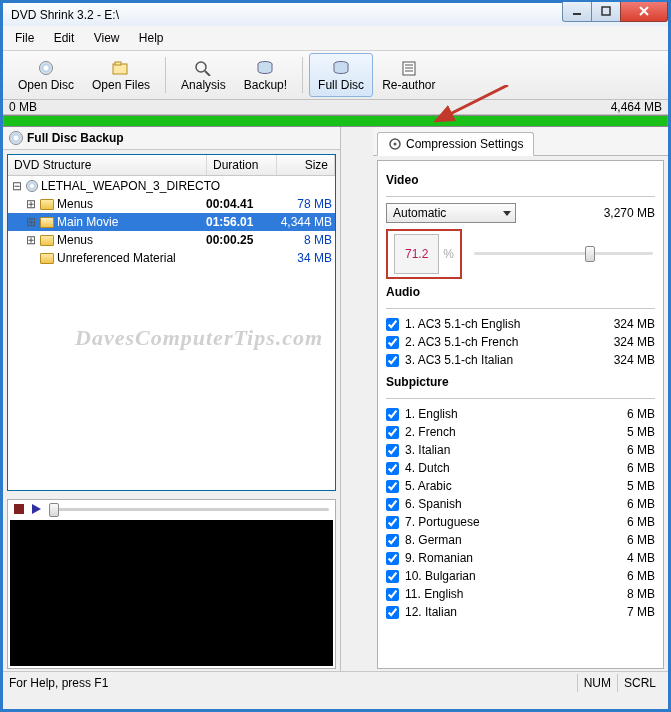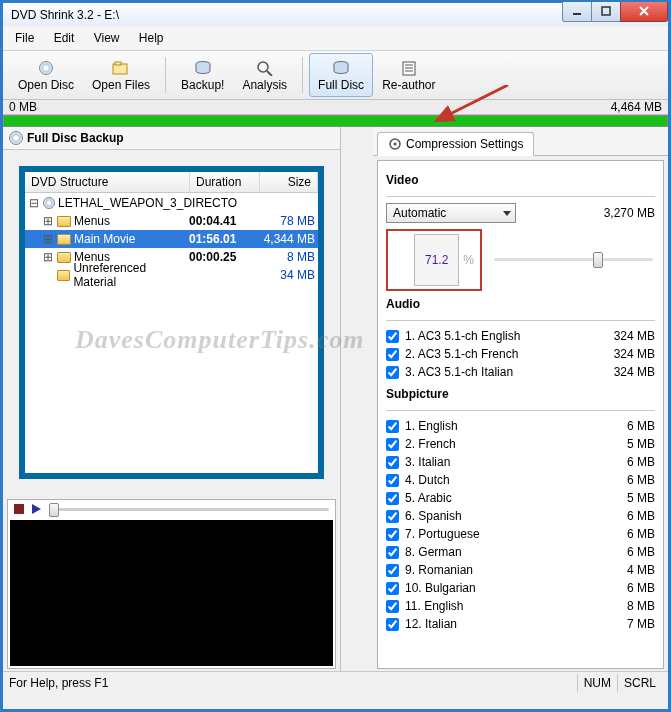--- a/index.html
+++ b/index.html
@@ -26,21 +26,21 @@
 .sizebar { display: flex; justify-content: space-between; padding: 0 6px; font-size: 11px; background: #ececec; border-bottom: 1px solid #c0c0c0; }
 .progress { height: 12px; background: #18c018; border: 1px solid #888; margin: 0; }
 
 .mainrow { display: flex; height: 546px; gap: 32px; }
 .left { width: 338px; border-right: 1px solid #c0c0c0; display: flex; flex-direction: column; }
 .right { flex: 1; display: flex; flex-direction: column; }
 
 .panel-title { background: #f5f5f5; padding: 4px 6px; font-weight: bold; border-bottom: 1px solid #c8c8c8; display: flex; align-items: center; gap: 4px; }
 .disc-icon { width: 14px; height: 14px; border-radius: 50%; background: radial-gradient(circle, #fff 20%, #b8d0e8 40%, #e0e8f0 70%); border: 1px solid #888; display: inline-block; }
 
-.tree-wrap { flex: 1; margin: 16px; border: 6px solid #0369a1; background: #fff; overflow: hidden; }
+.tree-wrap { flex: 1; margin: 4px; border: 1px solid #0369a1; background: #fff; overflow: hidden; }
 .col-header { display: flex; background: linear-gradient(#fdfdfd,#ececec); border-bottom: 1px solid #c8c8c8; }
 .col-header > div { padding: 3px 6px; border-right: 1px solid #d8d8d8; }
 .ch-name { flex: 1; } .ch-dur { width: 70px; text-align: left; } .ch-size { width: 58px; text-align: right; }
 
 .tree-body { padding: 1px 0; }
 .tree-row { display: flex; align-items: center; padding: 1px 3px; height: 18px; }
 .tree-row.sel { background: #2f7bdc; color: #fff; }
 .tw { display: inline-flex; width: 12px; justify-content: center; color: #555; }
 .tree-row .fname { flex: 1; display: flex; align-items: center; gap: 3px; }
 .tree-row .dur { width: 70px; font-weight: bold; } .tree-row .sz { width: 56px; text-align: right; color: #0040c0; }
@@ -59,31 +59,31 @@
 .tabbar { padding: 4px 4px 0 4px; border-bottom: 1px solid #b8b8b8; background: #f5f5f5; }
 .tab { display: inline-flex; align-items: center; gap: 4px; padding: 4px 10px; background: #fff; border: 1px solid #b8b8b8; border-bottom: 1px solid #fff; border-radius: 3px 3px 0 0; position: relative; top: 1px; }
 
 .settings { flex: 1; margin: 4px; border: 1px solid #b0b0b0; background: #fff; padding: 6px 8px; overflow: auto; }
 .sec-title { font-weight: bold; border-bottom: 1px solid #c8c8c8; padding-bottom: 9px; margin: 6px 0 6px 0; }
 .vid-row { display: flex; align-items: center; gap: 10px; }
 .combo { display: inline-flex; align-items: center; background: linear-gradient(#fdfdfd,#e8e8e8); border: 1px solid #8a8a8a; padding: 2px 4px 2px 6px; width: 130px; justify-content: space-between; }
 .combo .chev { width: 0; height: 0; border-left: 4px solid transparent; border-right: 4px solid transparent; border-top: 5px solid #333; }
 .vid-size { margin-left: auto; }
 .pct-wrap { display: flex; align-items: center; gap: 4px; border: 2px solid #c0392b; padding: 3px 6px; width: fit-content; margin-top: 6px; }
-.pct-box { border: 1px solid #bbb; background: #f4f4f4; padding: 18px 10px; color: #4c1d95; margin-left: 20px; }
+.pct-box { border: 1px solid #bbb; background: #f4f4f4; padding: 12px 10px; color: #be185d; }
 .pct-sym { color: #aaa; }
 .slider { display: flex; align-items: center; margin: 6px 2px 2px; }
 .slider-track { flex: 1; height: 3px; background: #dedede; position: relative; border-radius: 2px; }
 .slider-thumb { position: absolute; left: 62%; top: -6px; width: 10px; height: 16px; background: linear-gradient(#fafafa,#d8d8d8); border: 1px solid #888; border-radius: 2px; }
 
 .chk-row { display: flex; align-items: center; padding: 2px 0; }
 .chk-row input { margin-right: 6px; }
 .chk-row .sz2 { margin-left: auto; }
 
-.watermark { position: absolute; top: 325px; left: 72px; font-size: 26px; font-style: italic; font-family: Georgia, serif; color: rgba(120,120,120,0.35); font-weight: bold; pointer-events: none; letter-spacing: 1px; }
+.watermark { position: absolute; top: 325px; left: 72px; font-size: 22px; font-style: italic; font-family: Georgia, serif; color: rgba(120,120,120,0.35); font-weight: bold; pointer-events: none; letter-spacing: 1px; }
 
 .statusbar { position: absolute; bottom: 16px; left: 0; right: 0; height: 22px; background: #f0f0f0; border-top: 1px solid #c8c8c8; display: flex; align-items: center; padding: 0 6px; }
 .statusbar .st-left { flex:1; }
 .statusbar .st-cell { border-left: 1px solid #c8c8c8; padding: 2px 6px; }
 </style>
 </head>
 <body>
 
 <div class="titlebar">
   <span class="title-text">DVD Shrink 3.2 - E:\</span>
@@ -126,34 +126,34 @@
           <rect x="1" y="4" width="14" height="10" fill="#fde9a5" stroke="#b88c20"></rect>
           <rect x="3" y="2" width="6" height="3" fill="#fde9a5" stroke="#b88c20"></rect>
         </svg>
       </span>
     <span>Open Files</span>
   </div>
   <div class="tool-sep"></div>
   <div class="tool-btn">
     <span class="icon">
         <svg width="18" height="16">
+          <circle cx="7" cy="7" r="5" fill="none" stroke="#555" stroke-width="1.5"></circle>
+          <line x1="11" y1="11" x2="16" y2="16" stroke="#555" stroke-width="2"></line>
+        </svg>
+      </span>
+    <span>Analysis</span>
+  </div>
+  <div class="tool-btn">
+    <span class="icon">
+        <svg width="18" height="16">
           <ellipse cx="9" cy="4" rx="7" ry="2.5" fill="#c8dcf0" stroke="#668"></ellipse>
           <path d="M2 4 v7 a7 2.5 0 0 0 14 0 v-7" fill="#c8dcf0" stroke="#668"></path>
         </svg>
       </span>
     <span>Backup!</span>
-  </div>
-  <div class="tool-btn">
-    <span class="icon">
-        <svg width="18" height="16">
-          <circle cx="7" cy="7" r="5" fill="none" stroke="#555" stroke-width="1.5"></circle>
-          <line x1="11" y1="11" x2="16" y2="16" stroke="#555" stroke-width="2"></line>
-        </svg>
-      </span>
-    <span>Analysis</span>
   </div>
   <div class="tool-sep"></div>
   <div class="tool-btn active">
     <span class="icon">
         <svg width="18" height="16">
           <ellipse cx="9" cy="4" rx="7" ry="2.5" fill="#c8dcf0" stroke="#668"></ellipse>
           <path d="M2 4 v7 a7 2.5 0 0 0 14 0 v-7" fill="#c8dcf0" stroke="#668"></path>
         </svg>
       </span>
     <span>Full Disc</span>

